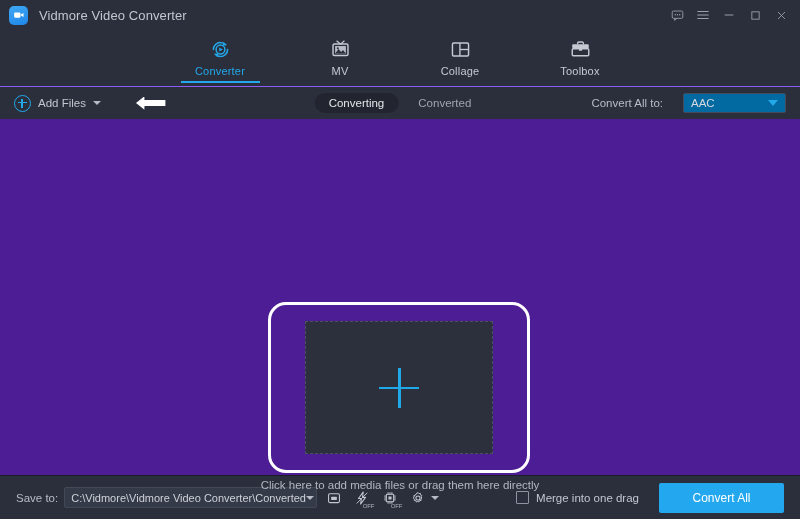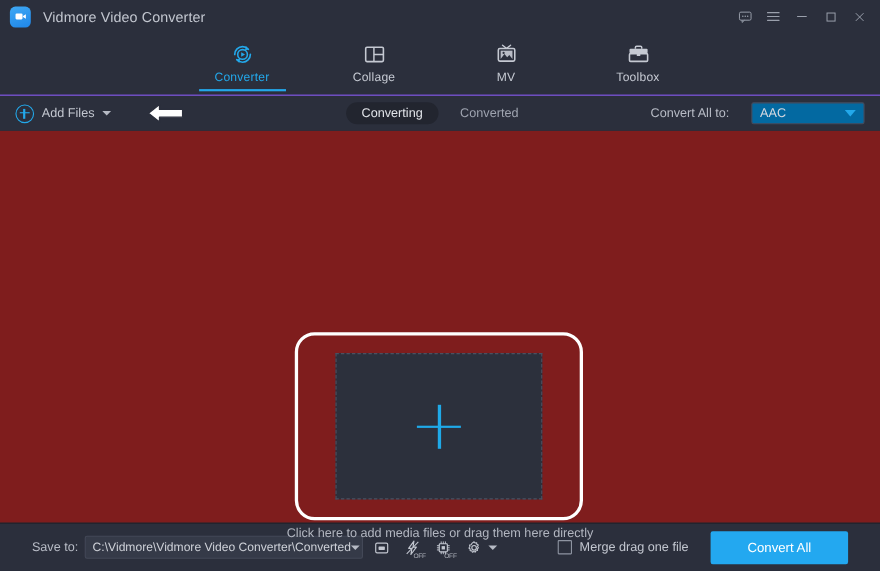--- a/index.html
+++ b/index.html
@@ -198,21 +198,21 @@
     margin-left: auto;
     width: 0; height: 0;
     border-left: 5px solid transparent;
     border-right: 5px solid transparent;
     border-top: 6px solid #23a8ea;
   }
 
   
   .content {
     flex: 1 1 auto;
-    background: #7f1d1d;
+    background: #4c1d95;
     position: relative;
     display: flex;
     flex-direction: column;
     align-items: center;
     justify-content: center;
   }
   .drop-highlight {
     position: absolute;
     left: 268px;
     top: 183px;
@@ -258,21 +258,21 @@
     color: #b2b6c0;
   }
 
   
   .bottombar {
     height: 44px;
     background: #2b2f3c;
     border-top: 1px solid #1b1e26;
     display: flex;
     align-items: center;
-    padding: 0 29px;
+    padding: 0 16px;
     box-sizing: border-box;
     flex: 0 0 auto;
     gap: 6px;
   }
   .saveto-label { font-size: 11.5px; color: #b8bcc6; }
   .path-field {
     width: 253px;
     height: 21px;
     background: #353a48;
     border: 1px solid #434857;
@@ -403,39 +403,39 @@
           <path d="M10.7 9.8 L14.4 12 L10.7 14.2 Z" fill="currentColor"></path>
         </svg>
       </div>
       <div class="nav-label">Converter</div>
       <div class="nav-underline"></div>
     </div>
 
     <div class="nav-item">
       <div class="nav-icon">
         <svg width="23" height="23" viewBox="0 0 24 24" aria-hidden="true">
-          <rect x="3.6" y="5.2" width="16.8" height="13.6" rx="1.2" fill="none" stroke="currentColor" stroke-width="1.5"></rect>
-          <line x1="11.4" y1="5.2" x2="11.4" y2="18.8" stroke="currentColor" stroke-width="1.4"></line>
-          <line x1="11.4" y1="12" x2="20.4" y2="12" stroke="currentColor" stroke-width="1.4"></line>
-        </svg>
-      </div>
-      <div class="nav-label">Collage</div>
-    </div>
-
-    <div class="nav-item">
-      <div class="nav-icon">
-        <svg width="23" height="23" viewBox="0 0 24 24" aria-hidden="true">
           <path d="M8.2 3.2 L11.8 6.2 M15.8 3.2 L12.2 6.2" stroke="currentColor" stroke-width="1.3" stroke-linecap="round" fill="none"></path>
           <rect x="4.2" y="6.3" width="15.6" height="12" rx="1.4" fill="none" stroke="currentColor" stroke-width="1.5"></rect>
           <rect x="6.4" y="8.4" width="11.2" height="7.8" fill="currentColor" opacity="0.92"></rect>
           <path d="M6.4 16.2 L10 11.6 L12.6 14.6 L14.6 12.6 L17.6 16.2 Z" fill="#2b2f3c"></path>
           <circle cx="9.2" cy="10.6" r="1.05" fill="#2b2f3c"></circle>
         </svg>
       </div>
       <div class="nav-label">MV</div>
+    </div>
+
+    <div class="nav-item">
+      <div class="nav-icon">
+        <svg width="23" height="23" viewBox="0 0 24 24" aria-hidden="true">
+          <rect x="3.6" y="5.2" width="16.8" height="13.6" rx="1.2" fill="none" stroke="currentColor" stroke-width="1.5"></rect>
+          <line x1="11.4" y1="5.2" x2="11.4" y2="18.8" stroke="currentColor" stroke-width="1.4"></line>
+          <line x1="11.4" y1="12" x2="20.4" y2="12" stroke="currentColor" stroke-width="1.4"></line>
+        </svg>
+      </div>
+      <div class="nav-label">Collage</div>
     </div>
 
     <div class="nav-item">
       <div class="nav-icon">
         <svg width="23" height="23" viewBox="0 0 24 24" aria-hidden="true">
           <path d="M9 6.6 V5.4 a1.2 1.2 0 0 1 1.2-1.2 h3.6 A1.2 1.2 0 0 1 15 5.4 V6.6" fill="none" stroke="currentColor" stroke-width="1.4"></path>
           <rect x="3.4" y="6.6" width="17.2" height="4.2" rx="1" fill="currentColor"></rect>
           <rect x="3.4" y="11.2" width="17.2" height="7.4" rx="1" fill="none" stroke="currentColor" stroke-width="1.5"></rect>
           <rect x="10.3" y="10" width="3.4" height="3.4" rx="0.5" fill="currentColor"></rect>
         </svg>
@@ -529,19 +529,19 @@
         <svg width="16" height="16" viewBox="0 0 20 20" aria-hidden="true">
           <circle cx="10" cy="10" r="2.6" fill="none" stroke="currentColor" stroke-width="1.3"></circle>
           <path d="M10 3.1 L11.1 4.6 L12.9 4.2 L13.1 6.1 L14.8 6.9 L13.9 8.5 L14.9 10 L13.6 11.2 L13.9 13 L12.1 13.3 L11.2 14.9 L9.6 14.2 L8.1 15 L7.3 13.4 L5.5 13.2 L5.5 11.4 L4.1 10.2 L5.2 8.8 L4.8 7 L6.6 6.6 L7.5 5 Z" fill="none" stroke="currentColor" stroke-width="1.25" stroke-linejoin="round"></path>
         </svg>
       </div>
       <div class="caret-sm"></div>
     </div>
 
     <div class="merge-wrap">
       <div class="checkbox"></div>
-      <div class="merge-label">Merge drag one file</div>
+      <div class="merge-label">Merge into one drag</div>
     </div>
 
     <div class="convert-btn">Convert All</div>
   </div>
 
 </div>
 
 </body></html>

